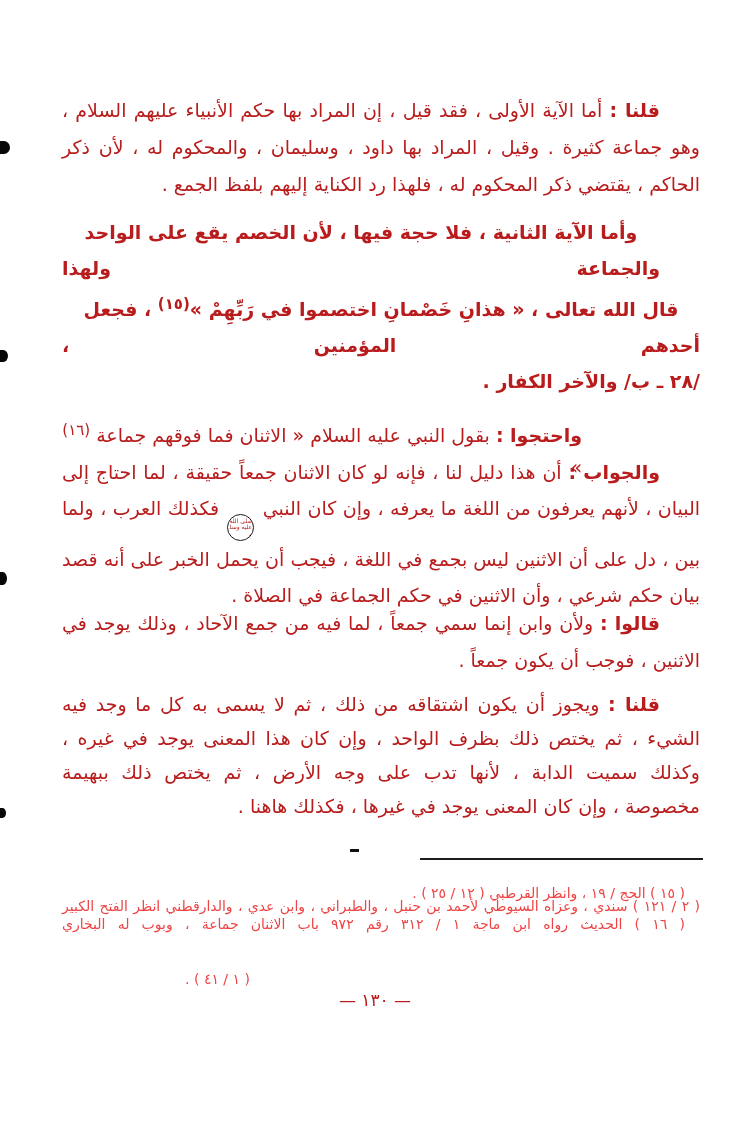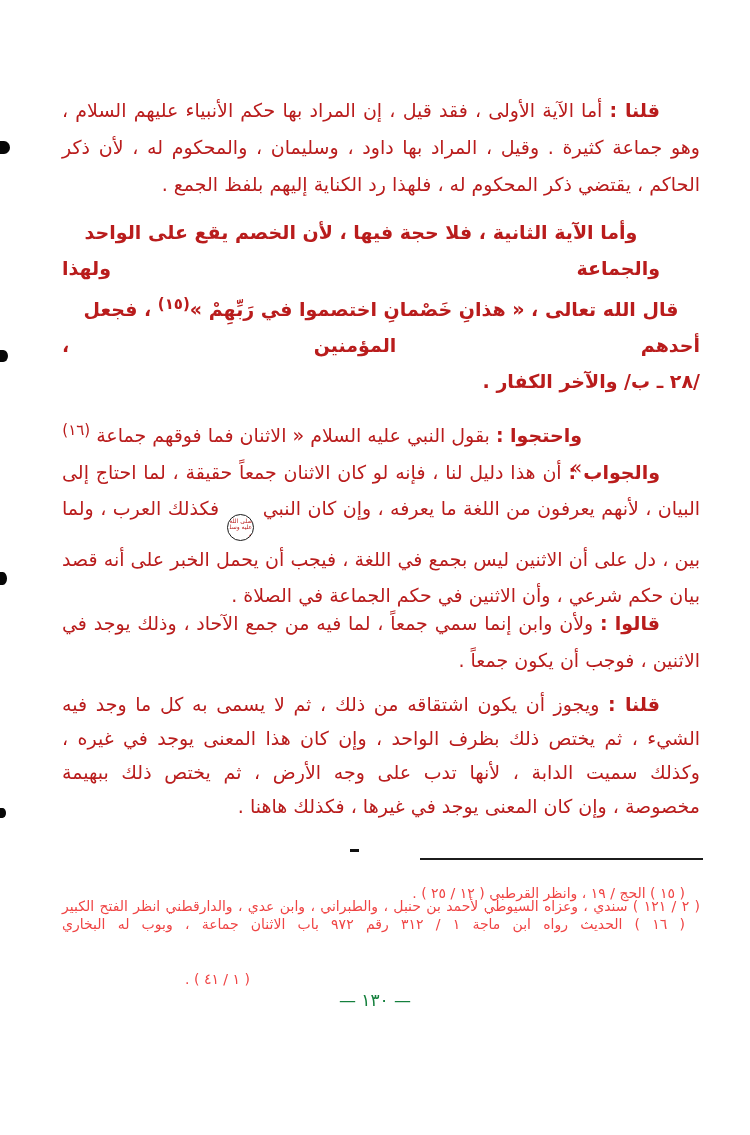--- a/index.html
+++ b/index.html
@@ -61,21 +61,21 @@
     position:absolute;left:0;right:0;
     font-size:14px;line-height:22px;
     white-space:normal;color:#ef4444;margin-top:18px;
   }
   .fn15{top:864px;text-align:right;}
   .fn16a{top:895px;text-align:justify;text-align-last:justify;}
   .fn16b{top:877px;text-align:justify;text-align-last:justify;}
   .fn16c{top:950px;text-align:right;padding-left:0;padding-right:450px;}
   .pageno{
     position:absolute;left:0;right:0;top:990px;
-    text-align:center;font-size:17px;letter-spacing:2px;color:#15803d;
+    text-align:center;font-size:17px;letter-spacing:2px;color:#b91c1c;
   }
   .ink{
     position:absolute;left:0;background:#070707;
     border-radius:0 60% 60% 0 / 0 50% 50% 0;
   }
   .ink.m1{top:141px;width:10px;height:13px;}
   .ink.m2{top:350px;width:8px;height:12px;}
   .ink.m3{top:572px;width:7px;height:13px;}
   .ink.m4{top:808px;width:6px;height:10px;}
 </style>

